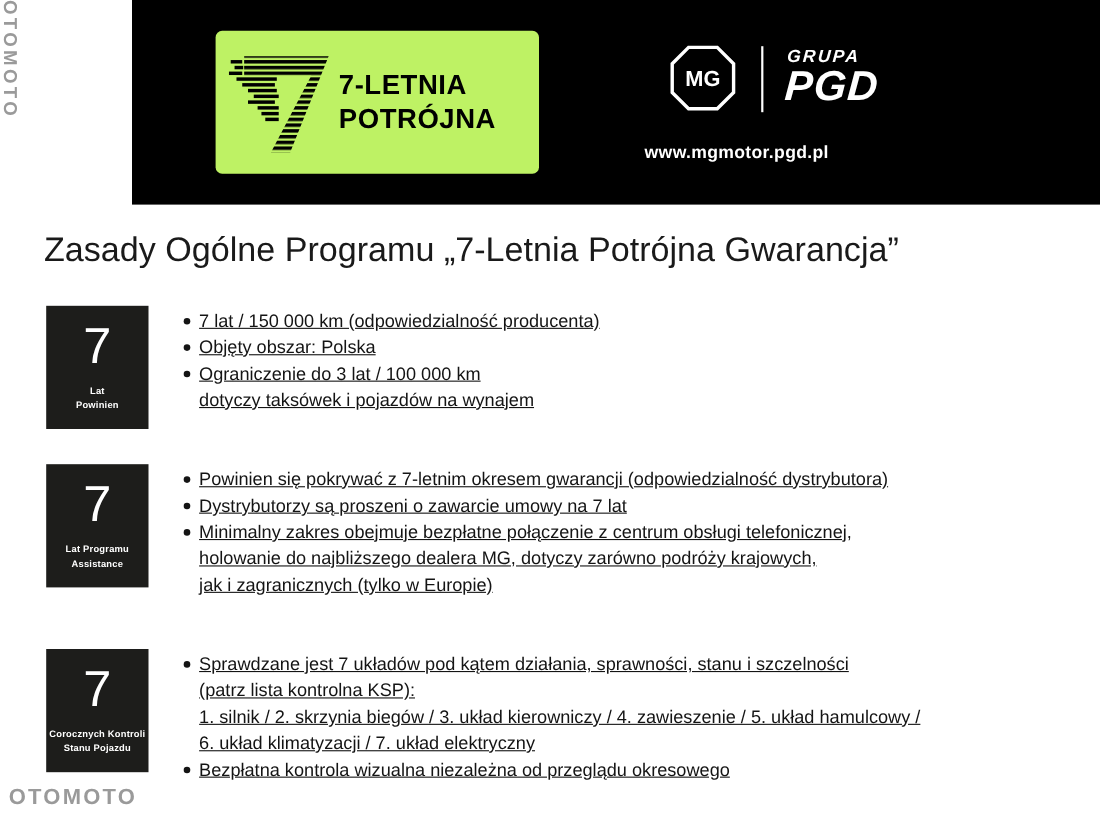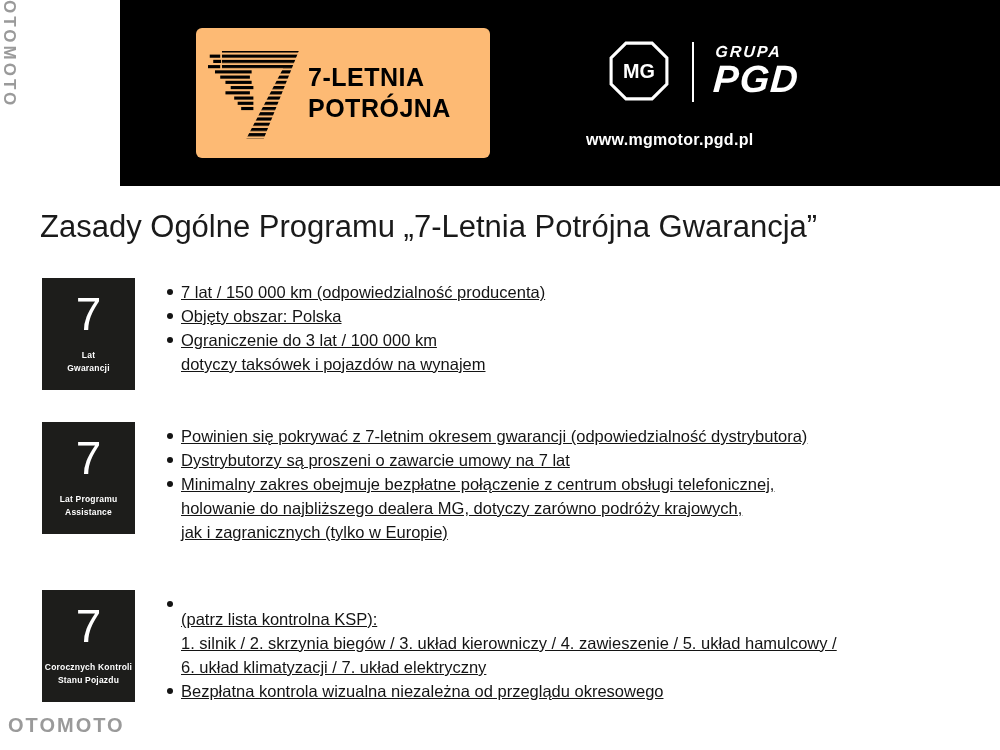--- a/index.html
+++ b/index.html
@@ -23,21 +23,21 @@
   .wm-bottom {
     position:absolute; left:8px; top:714px;
     font-weight:bold; font-size:20px; letter-spacing:2px;
     color:#9a9a9a;
   }
 
   
   .header { position:absolute; left:120px; top:0; width:880px; height:186px; background:#000; }
   .logo-card {
     position:absolute; left:76px; top:28px; width:294px; height:130px;
-    background:#fdba74; border-radius:6px;
+    background:#bef264; border-radius:6px;
     display:flex; align-items:center; padding:8px 12px;
   }
   .glyph7 { width:96px; height:104px; flex:none; }
   .logo-text { font-weight:bold; font-size:25px; line-height:1.25; color:#000; letter-spacing:0.5px; margin-left:4px; white-space:nowrap; }
 
   .mg-octagon { position:absolute; left:488px; top:40px; width:62px; height:62px; }
   .mg-sep { position:absolute; left:572px; top:42px; width:2px; height:60px; background:#fff; }
   .pgd-block { position:absolute; left:594px; top:44px; color:#fff; font-style:italic; font-weight:bold; transform:skewX(-4deg); }
   .pgd-block .grupa { font-size:16px; letter-spacing:2px; line-height:1; }
   .pgd-block .pgd-big { font-size:38px; line-height:1.05; letter-spacing:1px; }
@@ -111,21 +111,21 @@
     <div class="website">www.mgmotor.pgd.pl</div>
   </div>
 
   <div class="title">Zasady Ogólne Programu „7-Letnia Potrójna Gwarancja”</div>
 
   <div class="section" style="top:278px">
     <div class="badge">
       <div class="num">7</div>
       <div class="cap">
         <div>Lat</div>
-        <div>Gwarancji</div>
+        <div>Powinien</div>
       </div>
     </div>
     <div class="items">
       <div class="item">
           <span class="dot"></span>
           <span>7 lat / 150 000 km (odpowiedzialność producenta)</span>
         </div>
       <div class="item">
           <span class="dot"></span>
           <span>Objęty obszar: Polska</span>
@@ -177,20 +177,21 @@
     <div class="badge">
       <div class="num">7</div>
       <div class="cap">
         <div>Corocznych Kontroli</div>
         <div>Stanu Pojazdu</div>
       </div>
     </div>
     <div class="items">
       <div class="item">
           <span class="dot"></span>
+          <span>Sprawdzane jest 7 układów pod kątem działania, sprawności, stanu i szczelności</span>
         </div>
       <div class="item nodot">
           <span class="dot"></span>
           <span>(patrz lista kontrolna KSP):</span>
         </div>
       <div class="item nodot">
           <span class="dot"></span>
           <span>1. silnik / 2. skrzynia biegów / 3. układ kierowniczy / 4. zawieszenie / 5. układ hamulcowy /</span>
         </div>
       <div class="item nodot">

